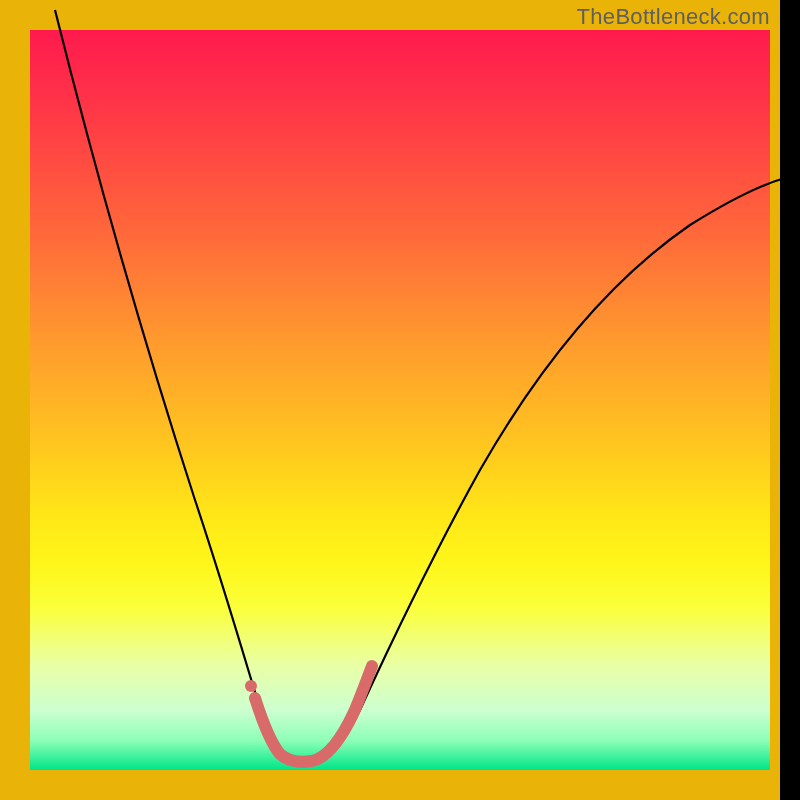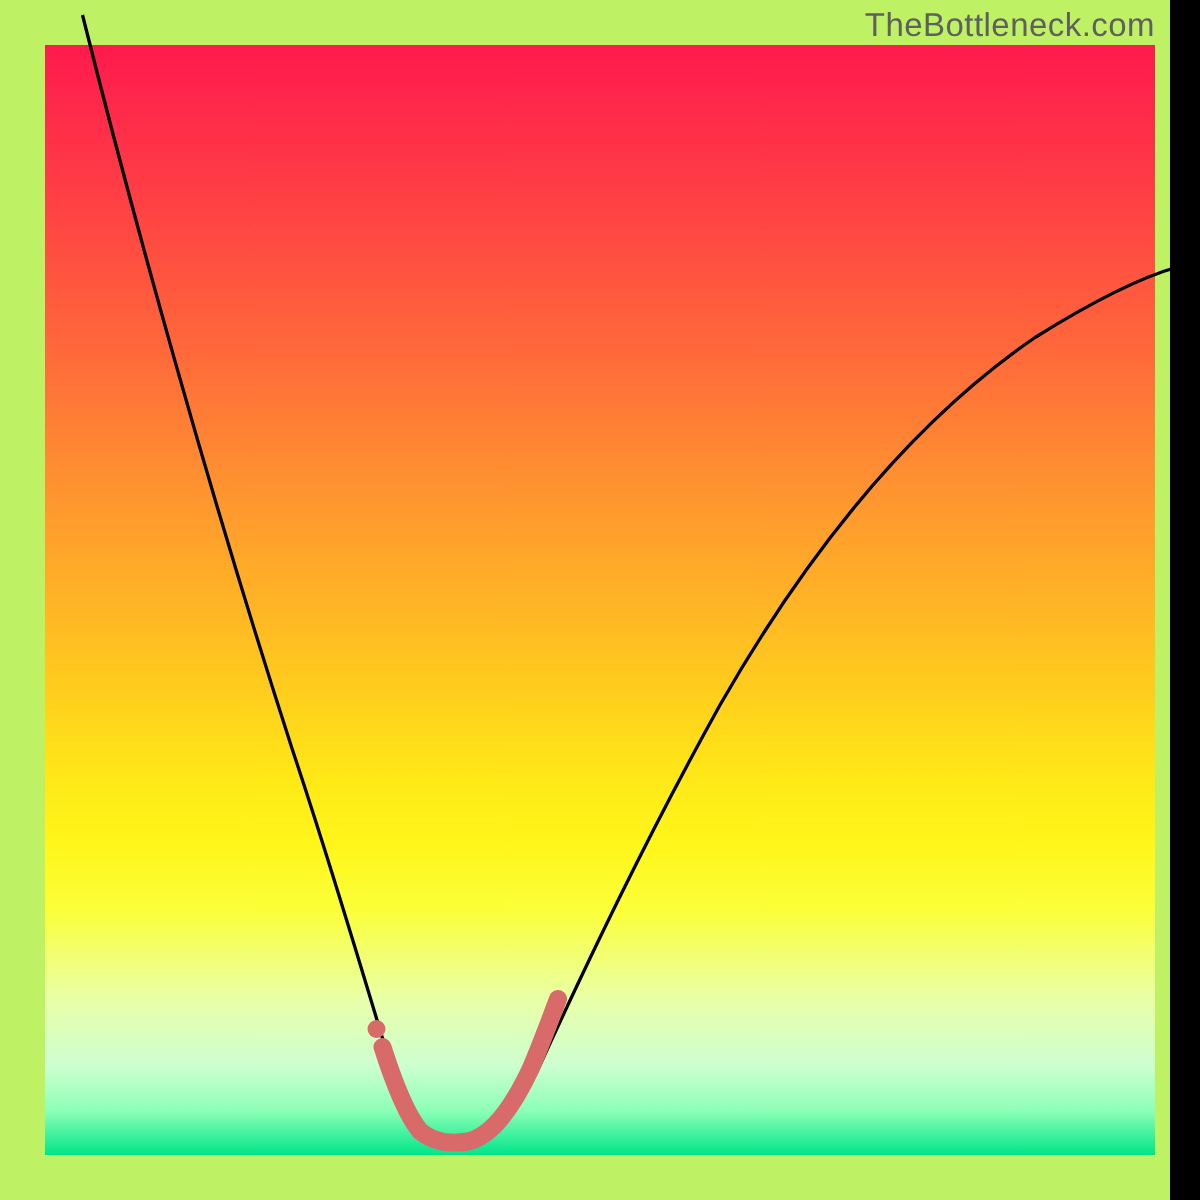--- a/index.html
+++ b/index.html
@@ -8,21 +8,21 @@
     width: 800px;
     height: 800px;
     background: #000;
     overflow: hidden;
     font-family: Arial, Helvetica, sans-serif;
   }
   .frame {
     position: relative;
     width: 780px;
     height: 800px;
-    background: #bef264;
+    background: #eab308;
   }
   .plot {
     position: absolute;
     left: 30px;
     top: 30px;
     width: 740px;
     height: 740px;
     
     background: linear-gradient(
       to bottom,

